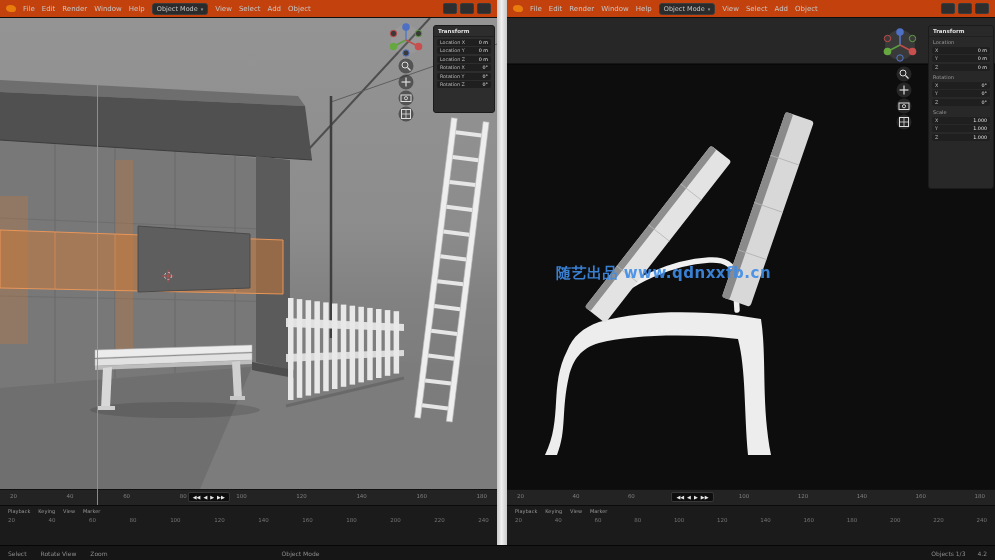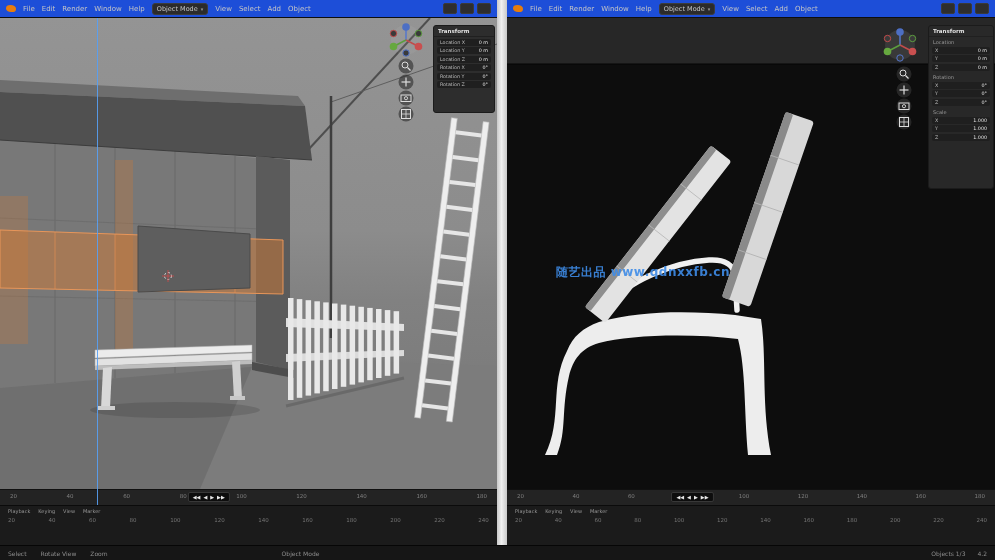--- a/index.html
+++ b/index.html
@@ -4,21 +4,21 @@
 <style>
   html,body{margin:0;padding:0;background:#000;}
   .canvas{position:relative;width:995px;height:560px;background:#101010;overflow:hidden;
           font-family:"DejaVu Sans","Liberation Sans",sans-serif;color:#c6c6c6;}
   .panel{position:absolute;top:0;height:545px;background:#1a1a1a;overflow:hidden;}
   .panel.left{left:0;width:497px;}
   .panel.right{left:507px;width:488px;}
   .divider{position:absolute;left:497px;top:0;width:10px;height:545px;
            background:linear-gradient(90deg,#c9c9c9,#f0f0f0 45%,#c9c9c9);z-index:8;}
   
-  .menubar{position:absolute;left:0;top:0;right:0;height:18px;background:#1d4ed8;display:flex;
+  .menubar{position:absolute;left:0;top:0;right:0;height:18px;background:#c2410c;display:flex;
            align-items:center;gap:7px;padding:0 6px;font-size:7px;color:#c6c6c6;
            border-bottom:1px solid #0e0e0e;box-sizing:border-box;z-index:7;}
   .menu{cursor:default;white-space:nowrap;}
   .blender-logo{width:10px;height:7px;background:#e87d0d;border-radius:50% 60% 45% 55%;flex:0 0 auto;}
   .mode-dd{display:flex;align-items:center;gap:3px;background:#2b2b2b;border:1px solid #3c3c3c;
            border-radius:3px;padding:1px 4px;font-size:6.5px;white-space:nowrap;}
   .caret{font-size:5px;color:#9a9a9a;}
   .hdr-right{margin-left:auto;display:flex;gap:3px;}
   .hdr-btn{width:12px;height:9px;background:#2e2e2e;border:1px solid #3a3a3a;border-radius:2px;}
   
@@ -43,21 +43,21 @@
              border-top:1px solid #0b0b0b;box-sizing:border-box;}
   .t2-menus{display:flex;gap:8px;padding:2px 8px 0;font-size:5px;color:#989898;}
   .t2-ticks{display:flex;justify-content:space-between;padding:3px 8px 0;font-size:5.5px;color:#747474;}
   
   .statusbar{position:absolute;left:0;top:545px;width:995px;height:15px;background:#161616;
              border-top:1px solid #060606;display:flex;align-items:center;font-size:6px;color:#8d8d8d;
              padding:0 8px;box-sizing:border-box;gap:14px;z-index:9;}
   .sb-mid{margin-left:160px;display:flex;gap:14px;}
   .sb-right{margin-left:auto;display:flex;gap:12px;}
   
-  .watermark{position:absolute;left:556px;top:264px;font-size:12px;font-weight:bold;color:#3e8ce8;
+  .watermark{position:absolute;left:556px;top:264px;font-size:15px;font-weight:bold;color:#3e8ce8;
              opacity:.9;z-index:10;letter-spacing:.5px;white-space:nowrap;}
 </style>
 </head>
 <body>
 
 <div class="canvas">
 
   <section class="panel left">
     <header class="menubar">
       <span class="blender-logo"></span>

